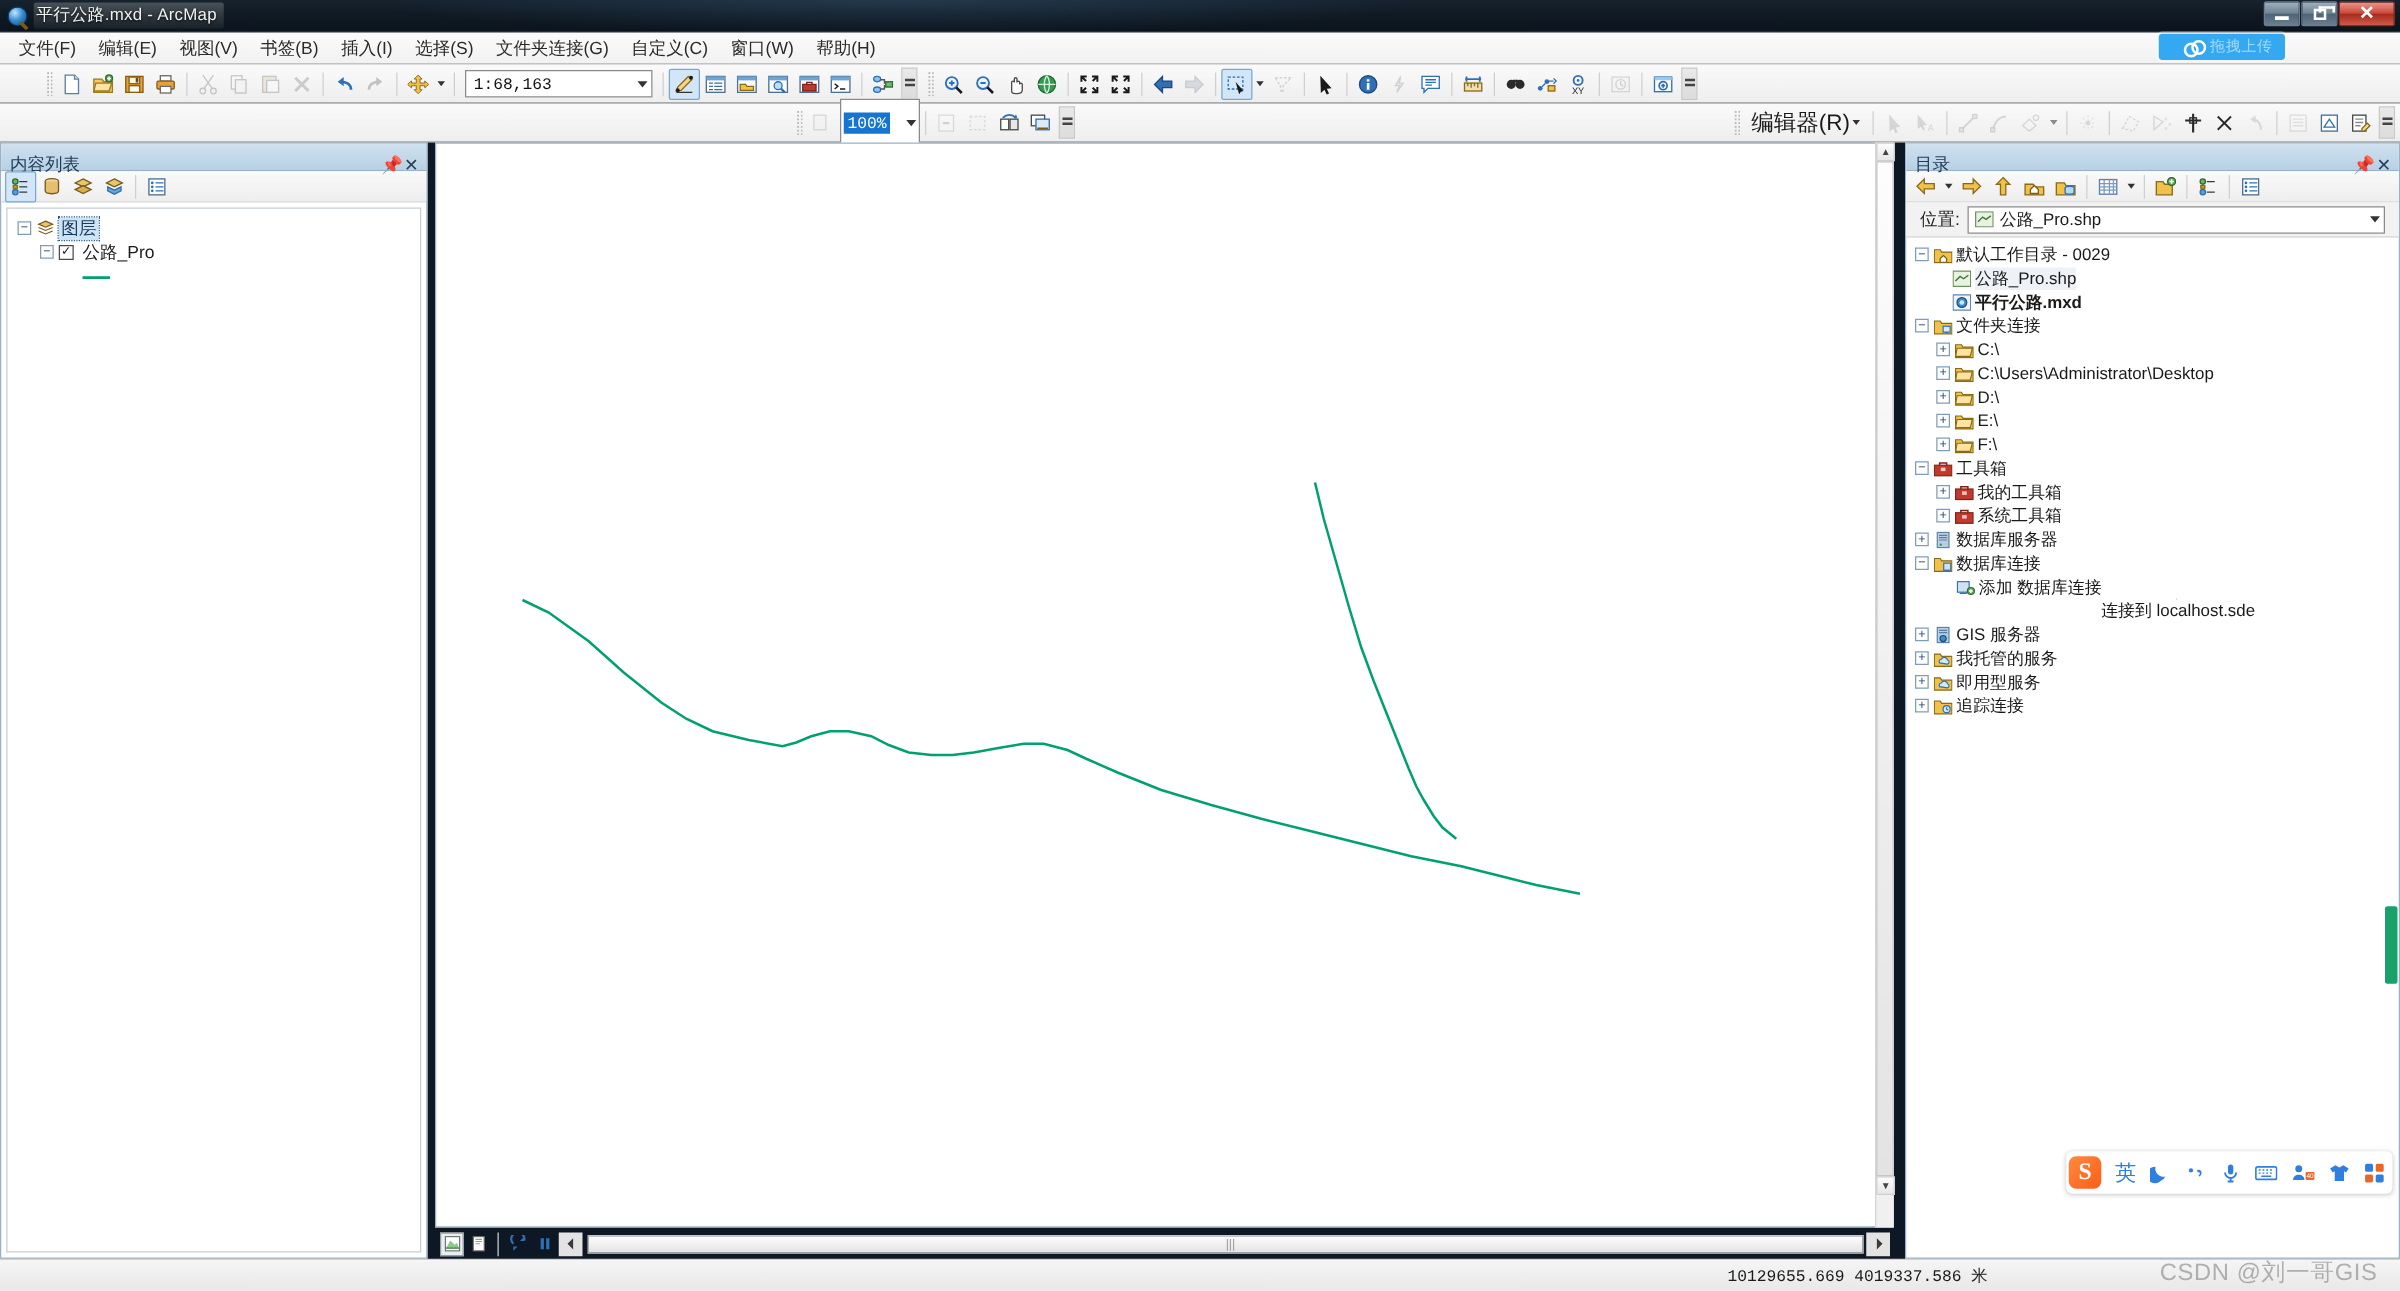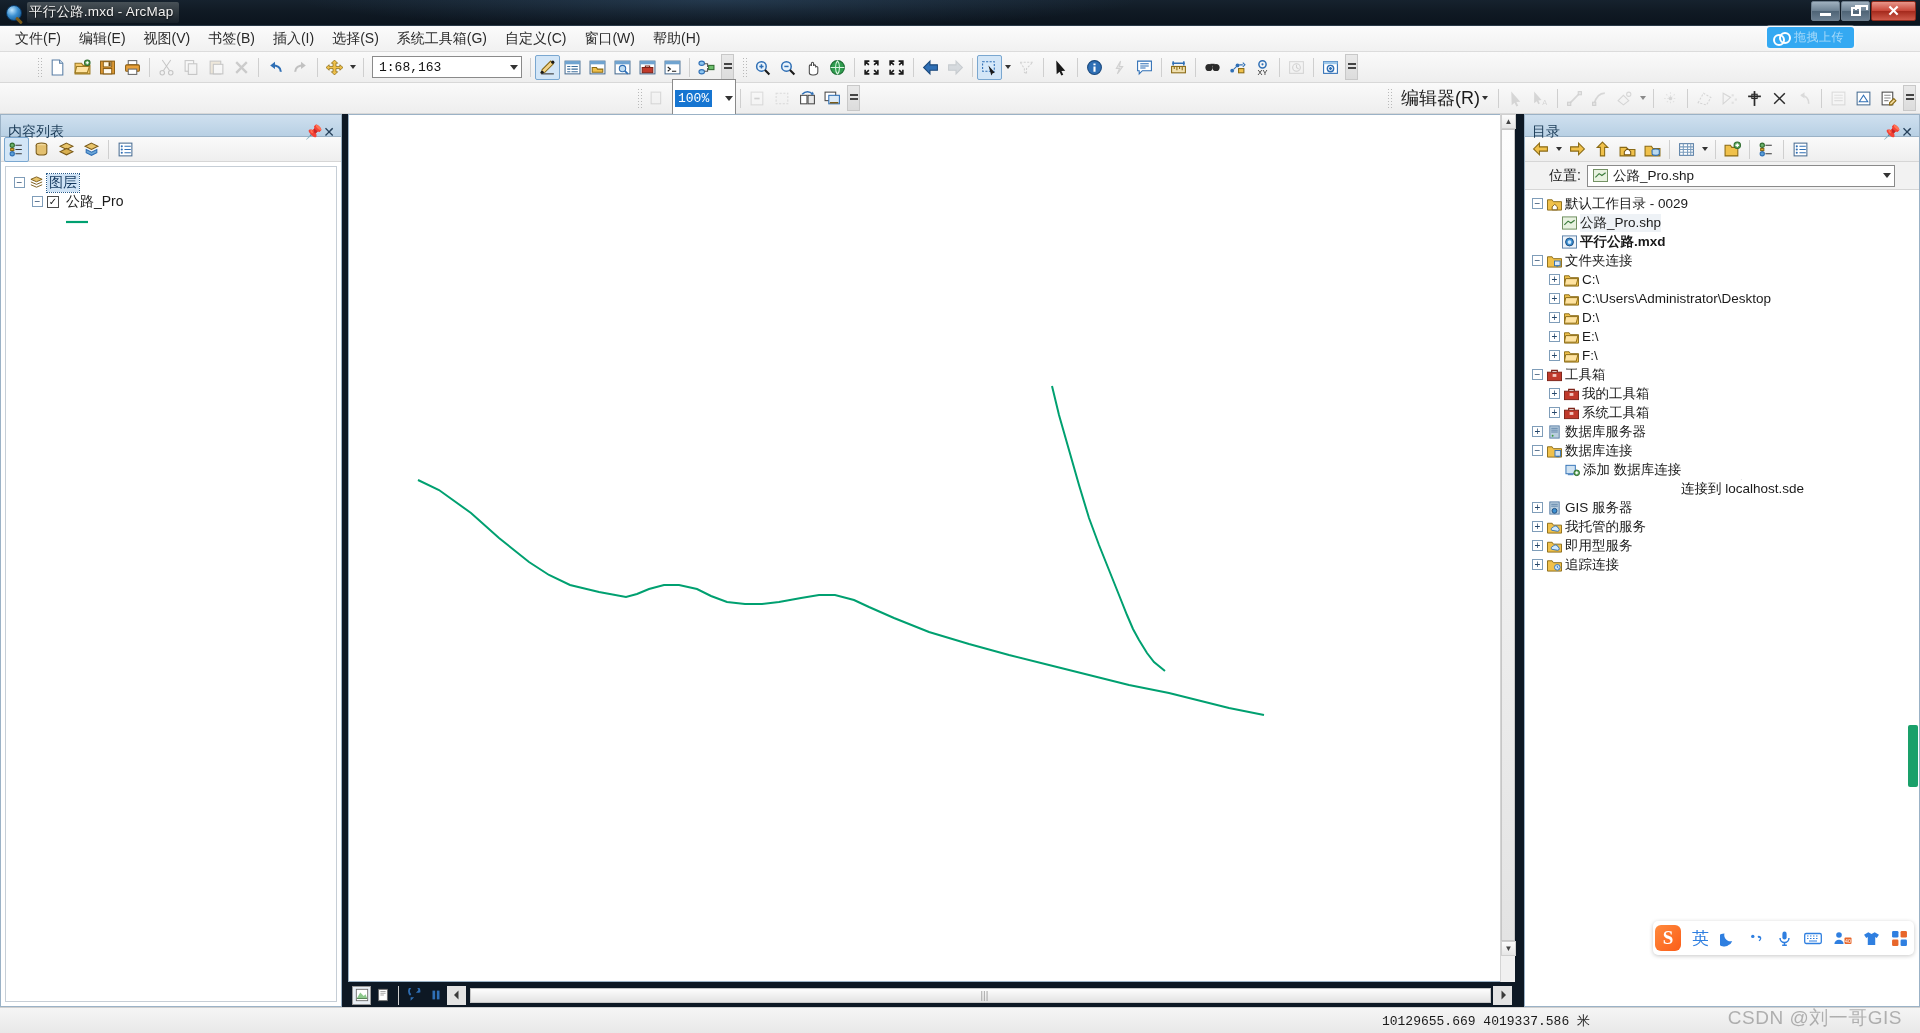--- a/index.html
+++ b/index.html
@@ -49,22 +49,22 @@
   }
   .wbtn .glyph-min { width: 11px; height: 3px; background: #fff; margin-top: 6px; }
   .wbtn .glyph-max { width: 10px; height: 9px; border: 2px solid #fff; position: relative; }
   .wbtn .glyph-max::after {
     content:""; position:absolute; left:2px; top:-4px; width:9px; height:3px;
     border:2px solid #fff; border-bottom:none;
   }
   .wbtn .glyph-x { font-size: 15px; font-weight: bold; line-height: 1; margin-top:-1px; }
 
   .upload-chip {
-    position:absolute; right: 66px; top: 27px;
-    height: 21px; padding: 0 10px 0 6px; border-radius: 3px;
+    position:absolute; right: 92px; top: 27px;
+    height: 21px; padding: 0 10px 0 20px; border-radius: 3px;
     background: #34a9f2; color: #ffffff; font-size: 12px;
     display:flex; align-items:center; gap:5px;
     box-shadow: 0 0 0 2px rgba(255,255,255,.35);
   }
   .upload-chip .cloudico {
     width:16px; height:12px; position: relative; flex:none;
   }
   .upload-chip .cloudico::before,
   .upload-chip .cloudico::after {
     content:""; position:absolute; border:2px solid #fff; border-radius:50%;
@@ -235,21 +235,21 @@
   </div>
   <div class="desktop-glow"></div>
 
   <div class="menubar">
     <div class="menu-item">文件(F)</div>
     <div class="menu-item">编辑(E)</div>
     <div class="menu-item">视图(V)</div>
     <div class="menu-item">书签(B)</div>
     <div class="menu-item">插入(I)</div>
     <div class="menu-item">选择(S)</div>
-    <div class="menu-item">系统工具箱(G)</div>
+    <div class="menu-item">文件夹连接(G)</div>
     <div class="menu-item">自定义(C)</div>
     <div class="menu-item">窗口(W)</div>
     <div class="menu-item">帮助(H)</div>
   </div>
 
   <div class="upload-chip">
     <span class="cloudico"></span>
     <span class="up-label">拖拽上传</span>
   </div>
 
@@ -912,21 +912,21 @@
         <svg class="ic" viewBox="0 0 16 16">
             <rect x="2" y="2" width="12" height="12" fill="#fff" stroke="#4c6f93"></rect>
             <circle cx="4.5" cy="5" r="1" fill="#2f6fb5"></circle>
             <circle cx="4.5" cy="8" r="1" fill="#2f6fb5"></circle>
             <circle cx="4.5" cy="11" r="1" fill="#2f6fb5"></circle>
             <path d="M7 5h6M7 8h6M7 11h6" stroke="#2f6fb5"></path>
           </svg>
       </div>
     </div>
 
-    <div style="height:28px; background:#f2f2f2; display:flex; align-items:center; padding:0 24px; gap:6px; border-bottom:1px solid #d6d6d6;">
+    <div style="height:28px; background:#f2f2f2; display:flex; align-items:center; padding:0 11px; gap:6px; border-bottom:1px solid #d6d6d6;">
       <span style="font-size:14px;color:#1a1a1a;">位置:</span>
       <div style="flex:1; height:22px; background:#fff; border:1px solid #8a8a8a; display:flex; align-items:center; padding:0 3px 0 5px; gap:5px;">
         <svg width="15" height="13" viewBox="0 0 16 14">
           <rect x="0.5" y="0.5" width="15" height="13" fill="#e8f2e0" stroke="#6a8a5a"></rect>
           <path d="M2.5 9l4-4 3 2 4-3" stroke="#3a7a3a" fill="none" stroke-width="1.2"></path>
         </svg>
         <span style="flex:1;font-size:13.5px;color:#1a1a1a;">公路_Pro.shp</span>
         <span class="caret"></span>
       </div>
     </div>

